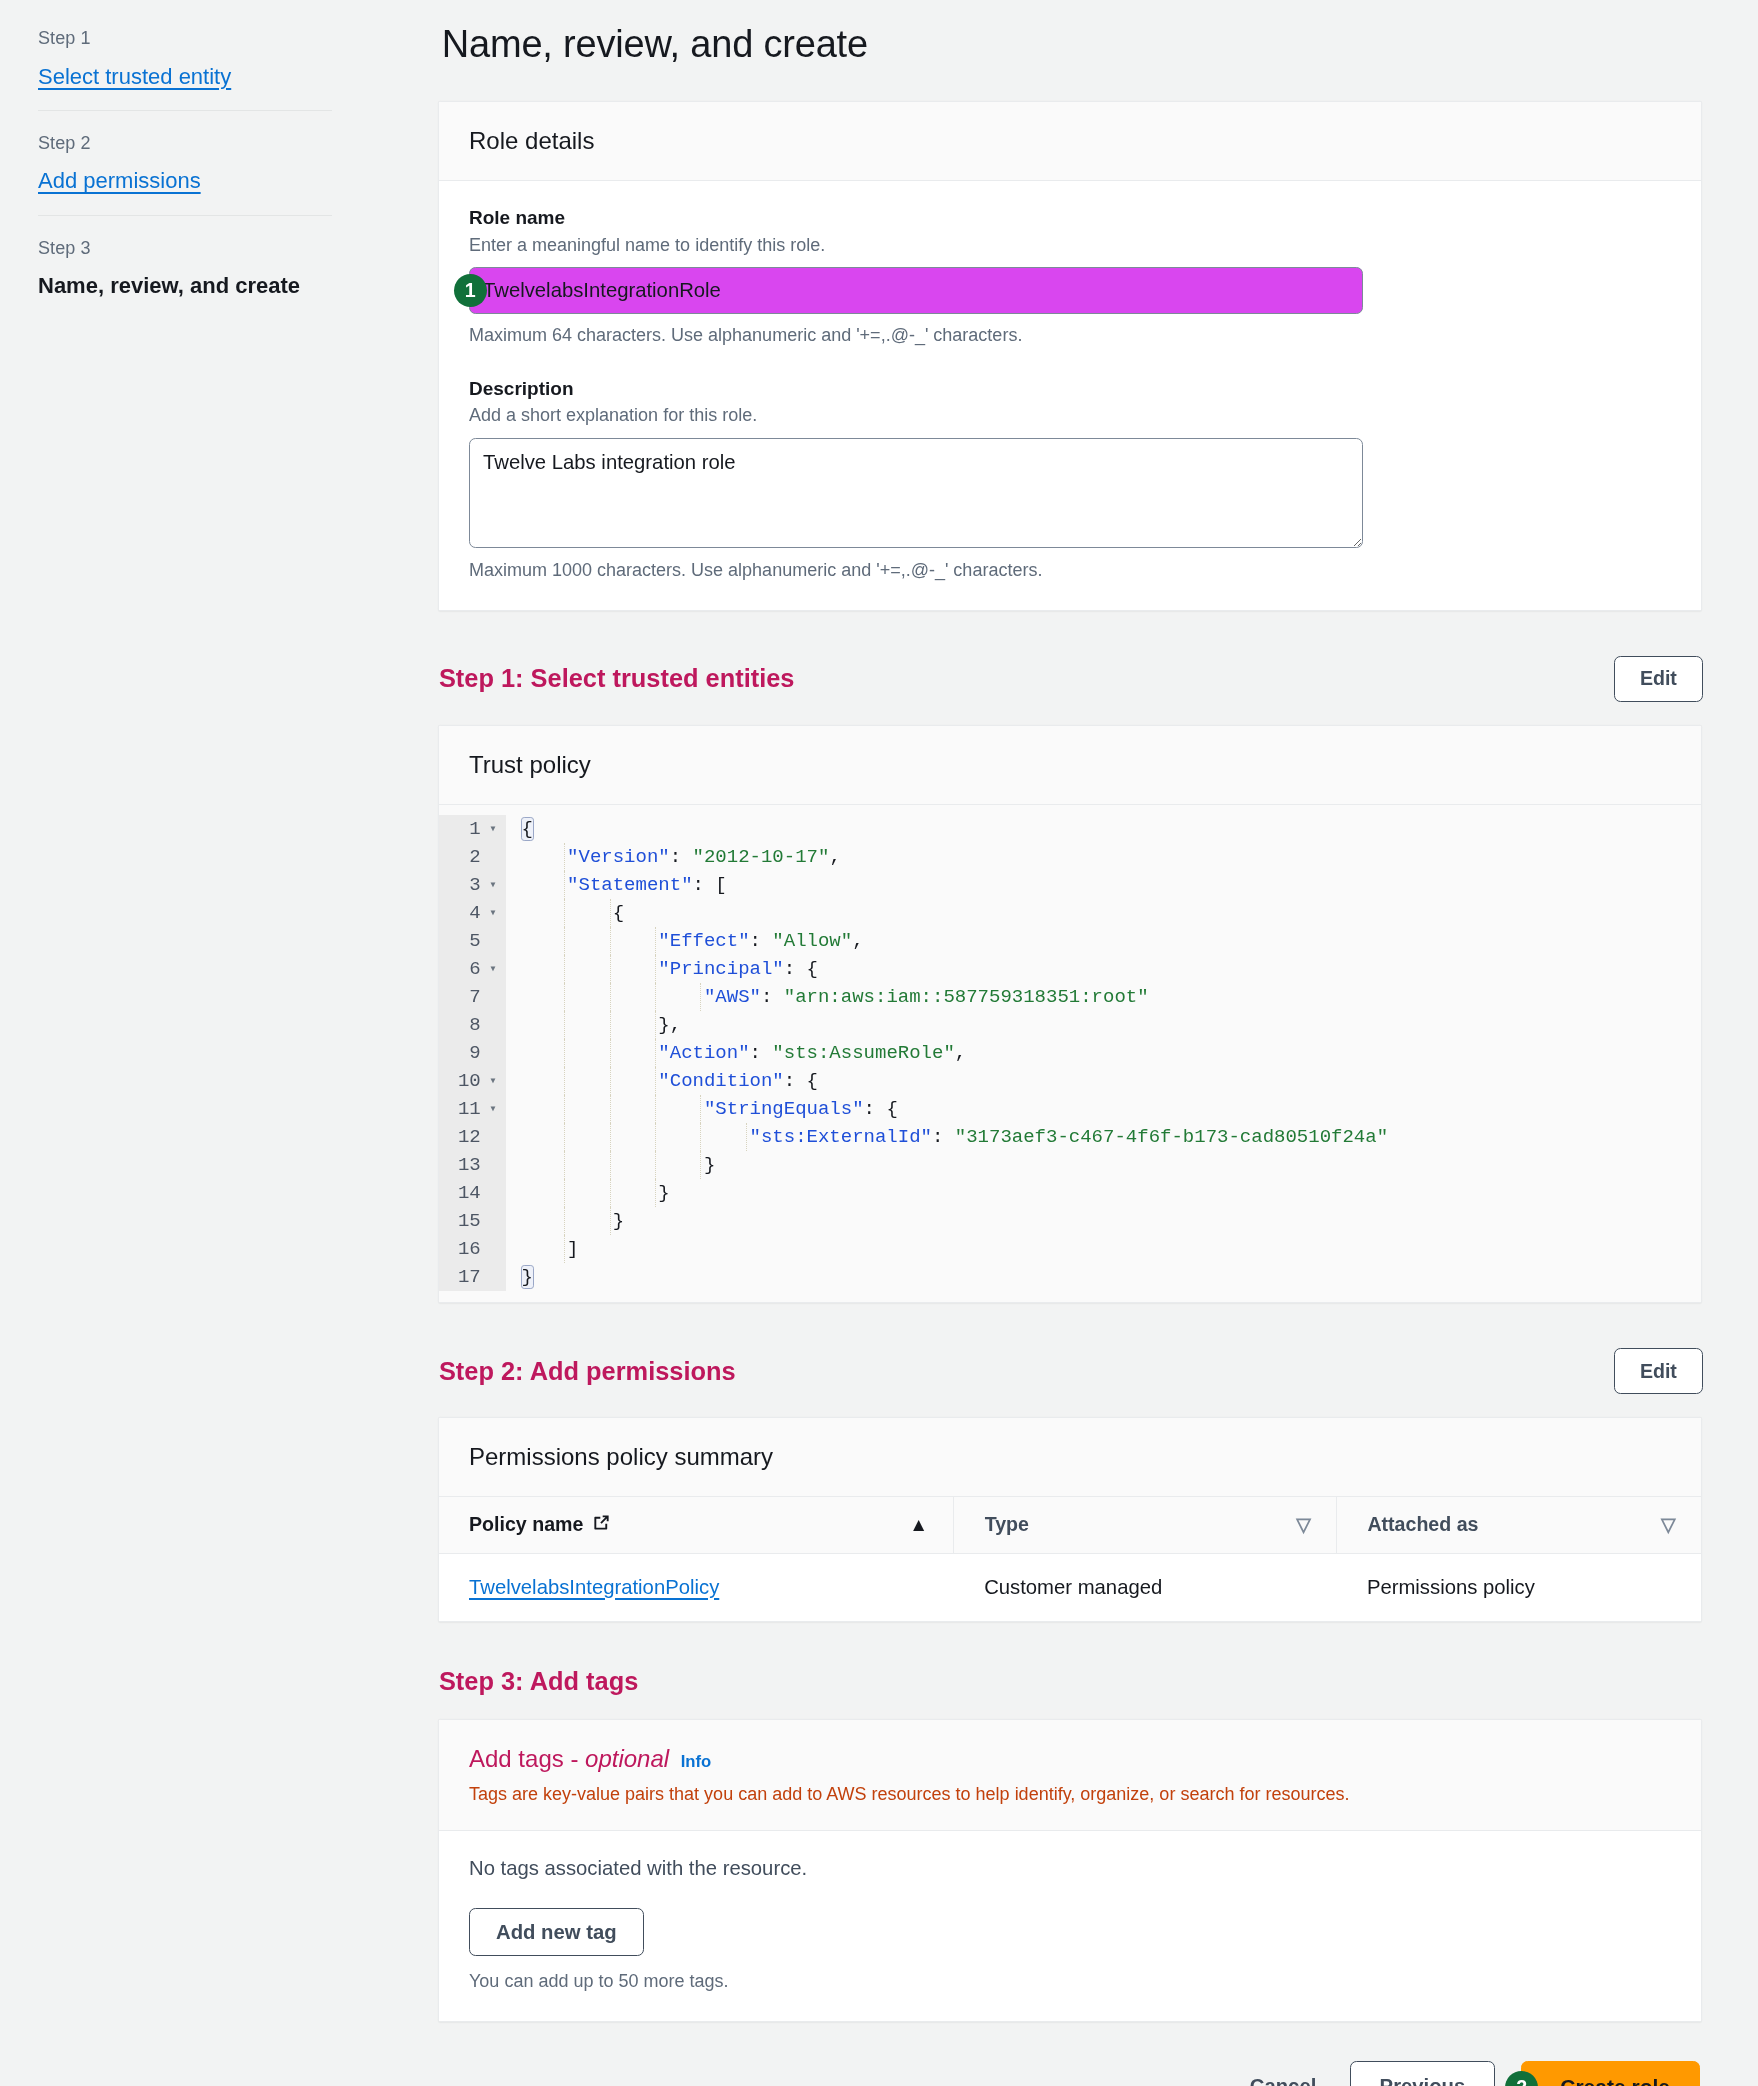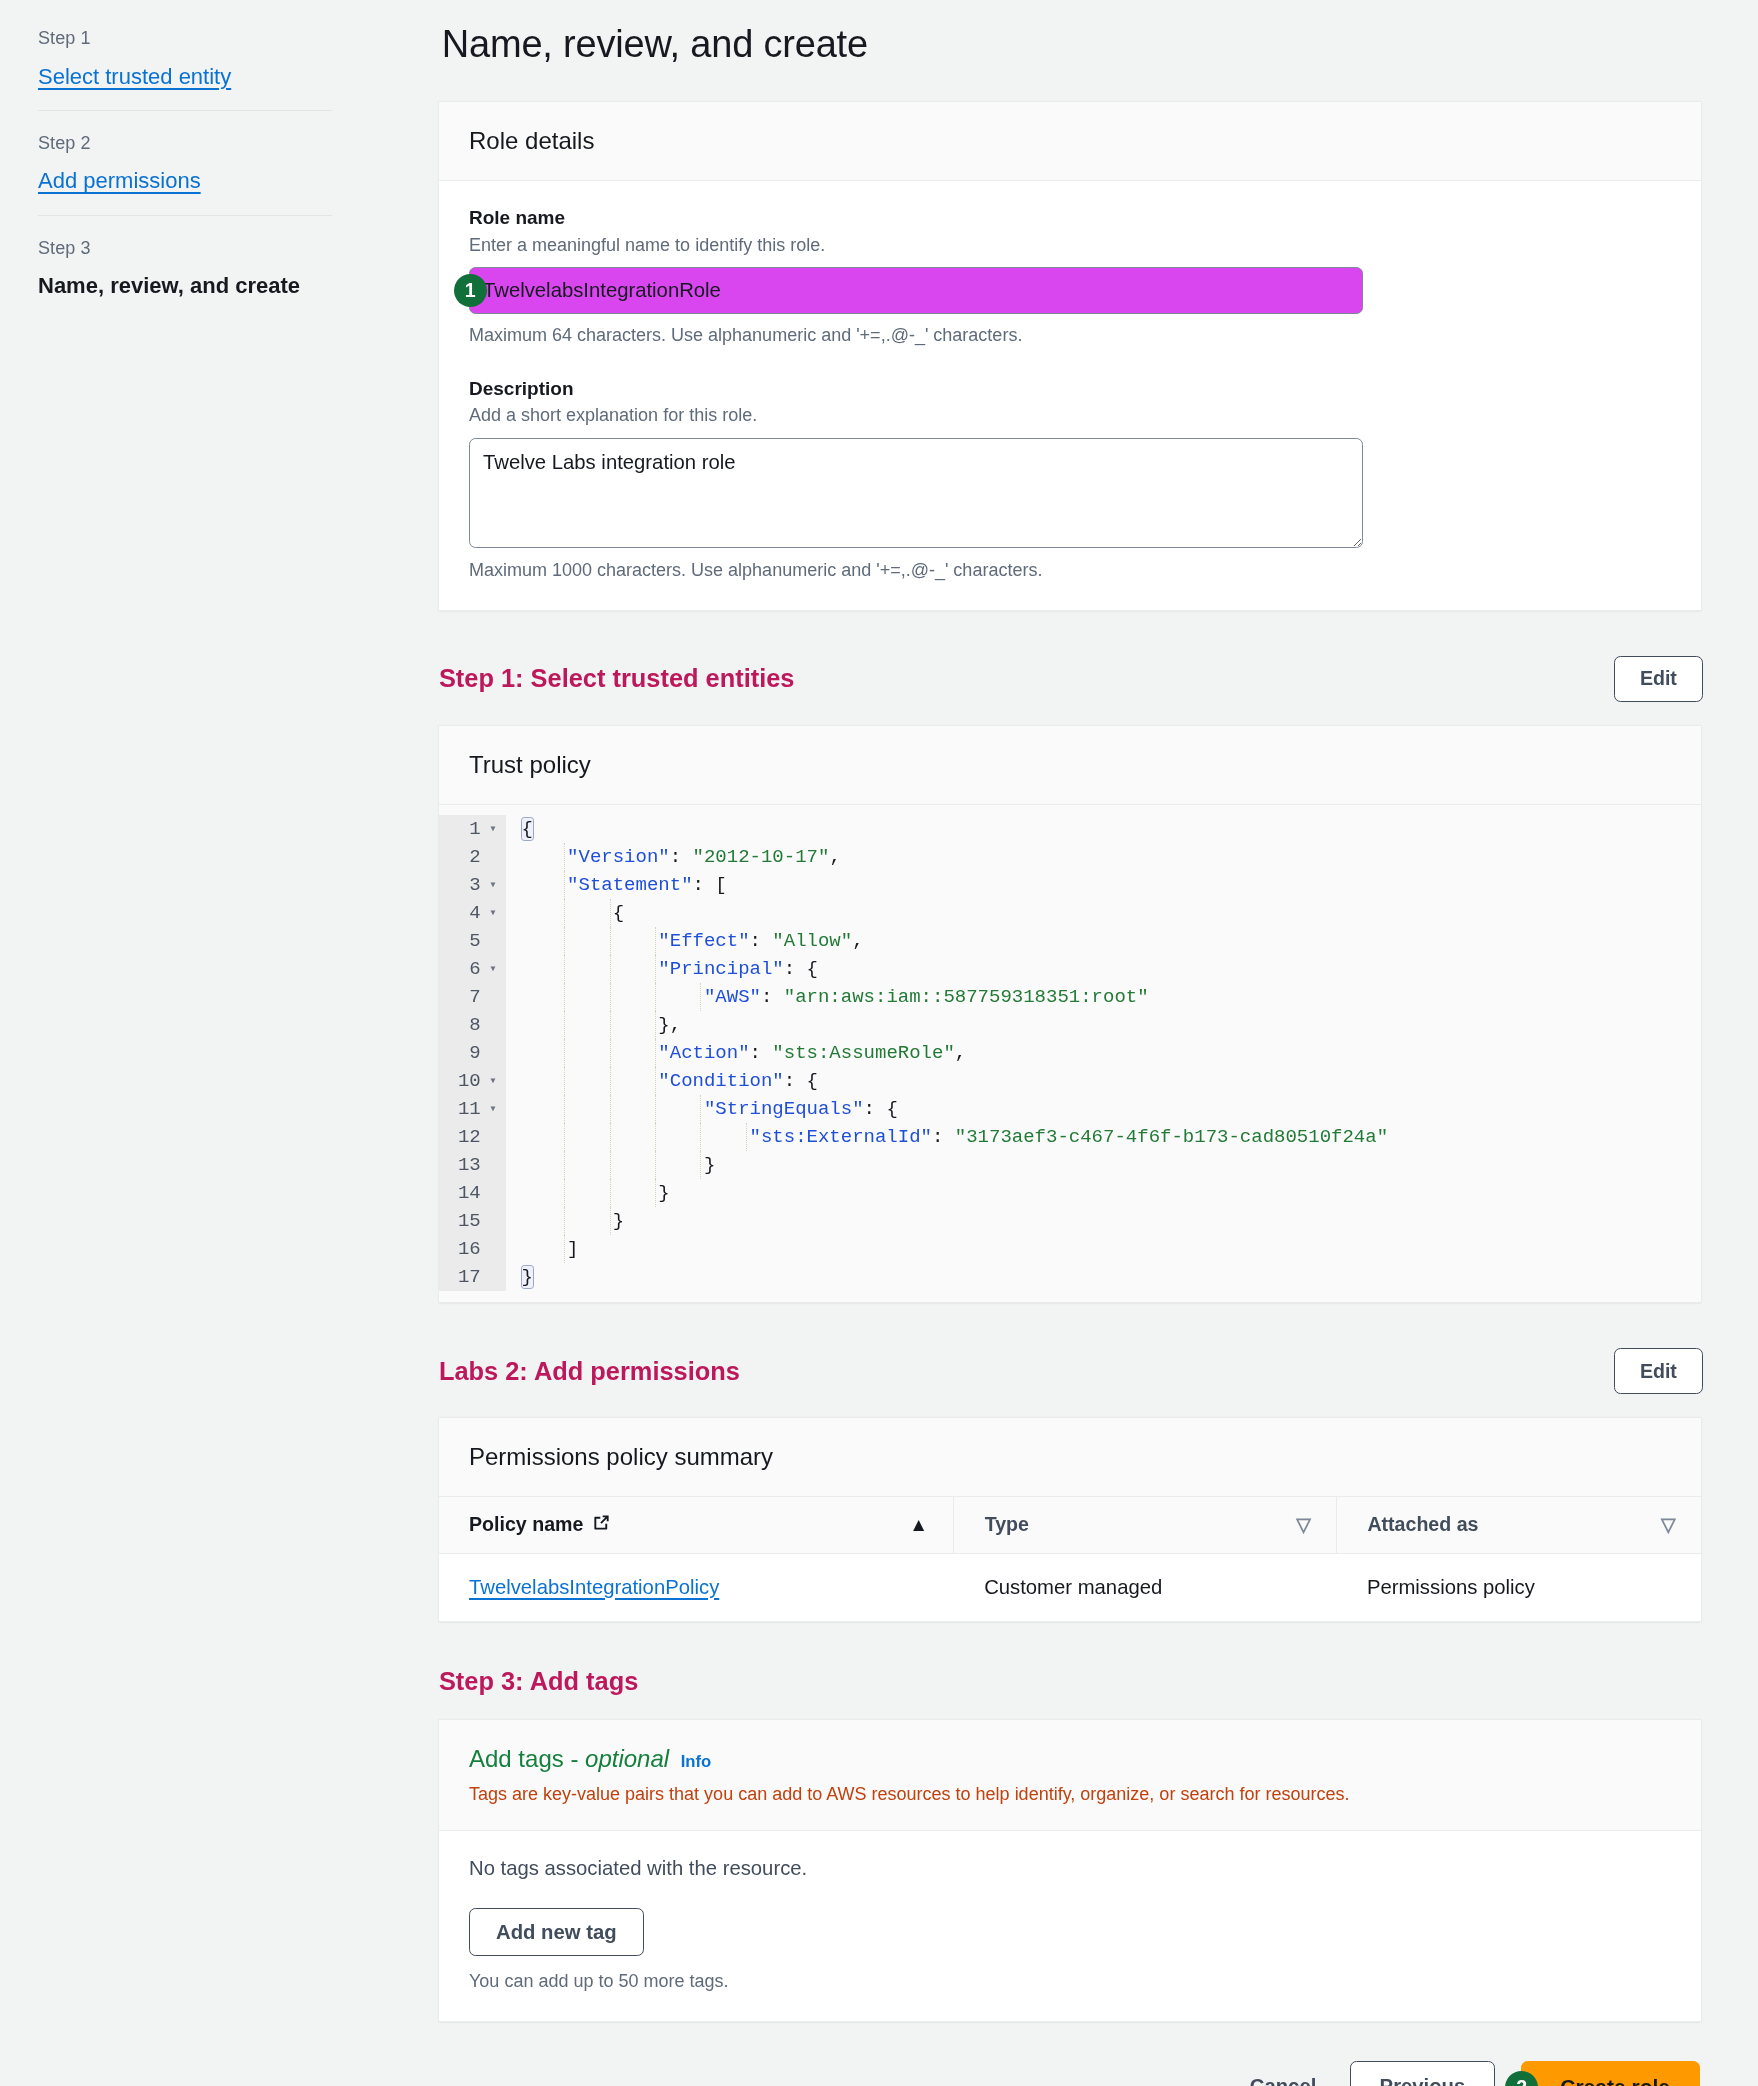--- a/index.html
+++ b/index.html
@@ -224,21 +224,21 @@
   }
   .th-inner { display: flex; align-items: center; justify-content: space-between; padding-right: 25px; }
   .th-label { display: flex; align-items: center; gap: 8.7px; }
   .sort-asc { font-size: 19px; color: #16191f; }
   .sort-idle { font-size: 19px; color: #7d8998; }
   .link-blue { color: #0972d3; text-decoration: underline; text-underline-offset: 3.6px; cursor: pointer; }
   .ext-icon { display: inline-block; vertical-align: -1.5px; }
 
   
   .tag-title-row { display: flex; align-items: baseline; gap: 11.6px; }
-  .tag-title { font-size: 24px; color: #15803d; }
+  .tag-title { font-size: 24px; color: #be185d; }
   .tag-title i { font-style: italic; }
   .info-link { font-size: 16.7px; font-weight: bold; color: #0972d3; text-decoration: none; cursor: pointer; }
   .tag-sub { font-size: 18px; color: #c2410c; margin-top: 11.6px; }
   .no-tags { font-size: 20.3px; color: #414d5c; margin-bottom: 28px; }
   .btn-outline {
     background: #ffffff;
     border: 1.5px solid #414d5c;
     border-radius: 6.5px;
     color: #414d5c;
     font-weight: bold;
@@ -371,21 +371,21 @@
             <div class="ln">14</div>
             <div class="ln">15</div>
             <div class="ln">16</div>
             <div class="ln">17</div>
           </div>
         <div class="code-lines" id="codelines"><div class="line"><span></span><span class="brace-hl">{</span></div><div class="line"><span class="indent-guide" style="left: 42px;"></span><span>    </span><span class="k">"Version"</span><span class="p">: </span><span class="s">"2012-10-17"</span><span class="p">,</span></div><div class="line"><span class="indent-guide" style="left: 42px;"></span><span>    </span><span class="k">"Statement"</span><span class="p">: [</span></div><div class="line"><span class="indent-guide" style="left: 42px;"></span><span class="indent-guide" style="left: 88px;"></span><span>        </span><span class="p">{</span></div><div class="line"><span class="indent-guide" style="left: 42px;"></span><span class="indent-guide" style="left: 88px;"></span><span class="indent-guide" style="left: 133px;"></span><span>            </span><span class="k">"Effect"</span><span class="p">: </span><span class="s">"Allow"</span><span class="p">,</span></div><div class="line"><span class="indent-guide" style="left: 42px;"></span><span class="indent-guide" style="left: 88px;"></span><span class="indent-guide" style="left: 133px;"></span><span>            </span><span class="k">"Principal"</span><span class="p">: {</span></div><div class="line"><span class="indent-guide" style="left: 42px;"></span><span class="indent-guide" style="left: 88px;"></span><span class="indent-guide" style="left: 133px;"></span><span class="indent-guide" style="left: 178px;"></span><span>                </span><span class="k">"AWS"</span><span class="p">: </span><span class="s">"arn:aws:iam::587759318351:root"</span></div><div class="line"><span class="indent-guide" style="left: 42px;"></span><span class="indent-guide" style="left: 88px;"></span><span class="indent-guide" style="left: 133px;"></span><span>            </span><span class="p">},</span></div><div class="line"><span class="indent-guide" style="left: 42px;"></span><span class="indent-guide" style="left: 88px;"></span><span class="indent-guide" style="left: 133px;"></span><span>            </span><span class="k">"Action"</span><span class="p">: </span><span class="s">"sts:AssumeRole"</span><span class="p">,</span></div><div class="line"><span class="indent-guide" style="left: 42px;"></span><span class="indent-guide" style="left: 88px;"></span><span class="indent-guide" style="left: 133px;"></span><span>            </span><span class="k">"Condition"</span><span class="p">: {</span></div><div class="line"><span class="indent-guide" style="left: 42px;"></span><span class="indent-guide" style="left: 88px;"></span><span class="indent-guide" style="left: 133px;"></span><span class="indent-guide" style="left: 178px;"></span><span>                </span><span class="k">"StringEquals"</span><span class="p">: {</span></div><div class="line"><span class="indent-guide" style="left: 42px;"></span><span class="indent-guide" style="left: 88px;"></span><span class="indent-guide" style="left: 133px;"></span><span class="indent-guide" style="left: 178px;"></span><span class="indent-guide" style="left: 224px;"></span><span>                    </span><span class="k">"sts:ExternalId"</span><span class="p">: </span><span class="s">"3173aef3-c467-4f6f-b173-cad80510f24a"</span></div><div class="line"><span class="indent-guide" style="left: 42px;"></span><span class="indent-guide" style="left: 88px;"></span><span class="indent-guide" style="left: 133px;"></span><span class="indent-guide" style="left: 178px;"></span><span>                </span><span class="p">}</span></div><div class="line"><span class="indent-guide" style="left: 42px;"></span><span class="indent-guide" style="left: 88px;"></span><span class="indent-guide" style="left: 133px;"></span><span>            </span><span class="p">}</span></div><div class="line"><span class="indent-guide" style="left: 42px;"></span><span class="indent-guide" style="left: 88px;"></span><span>        </span><span class="p">}</span></div><div class="line"><span class="indent-guide" style="left: 42px;"></span><span>    </span><span class="p">]</span></div><div class="line"><span></span><span class="brace-hl">}</span></div></div>
       </div>
     </div>
 
     <div class="step-head-row">
-      <div class="step-head-title">Labs 2: Add permissions</div>
+      <div class="step-head-title">Step 2: Add permissions</div>
       <button class="btn-edit">Edit</button>
     </div>
 
     <div class="card">
       <div class="card-head noborder">
         <div class="card-head-title">Permissions policy summary</div>
       </div>
       <table class="perm">
         <thead>
           <tr>

